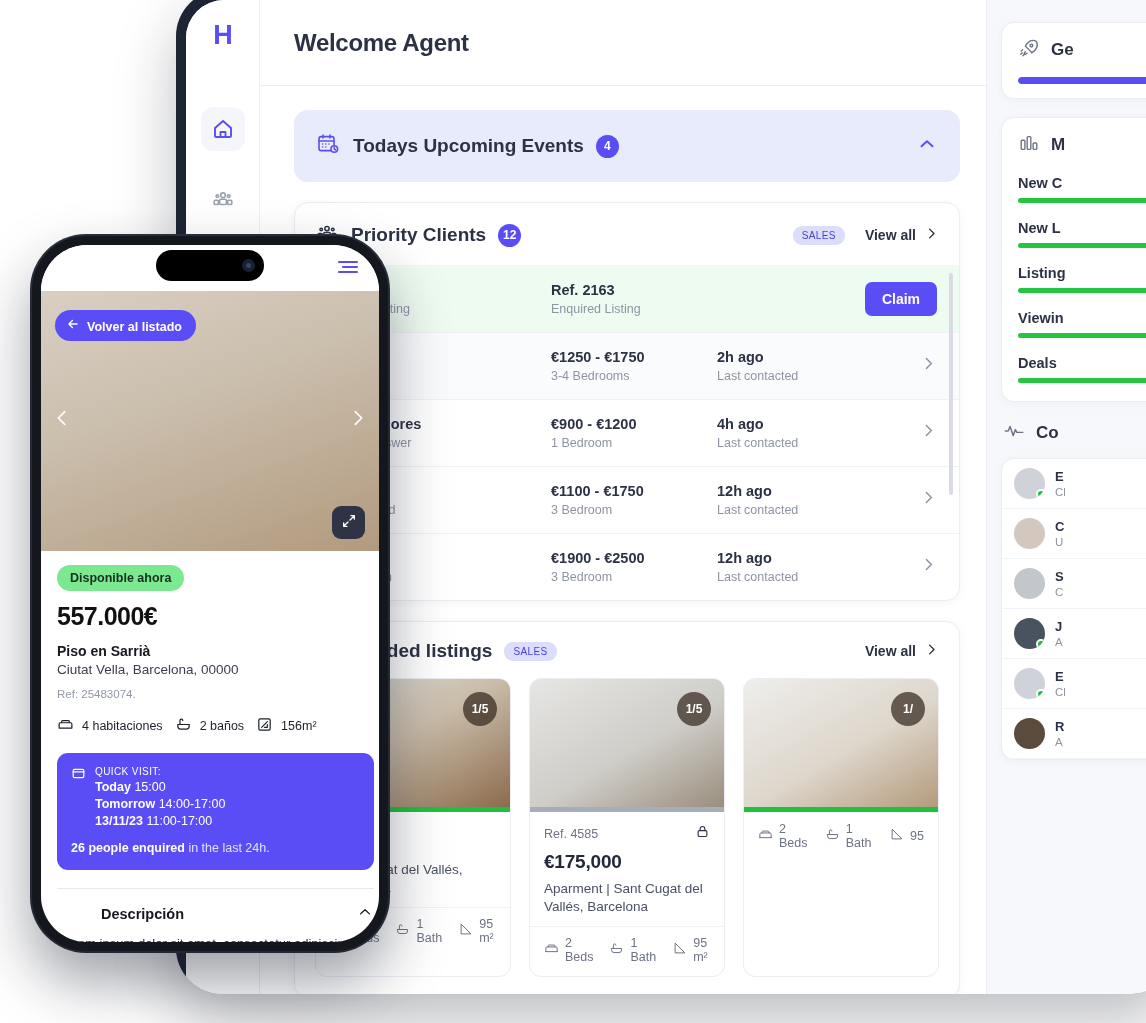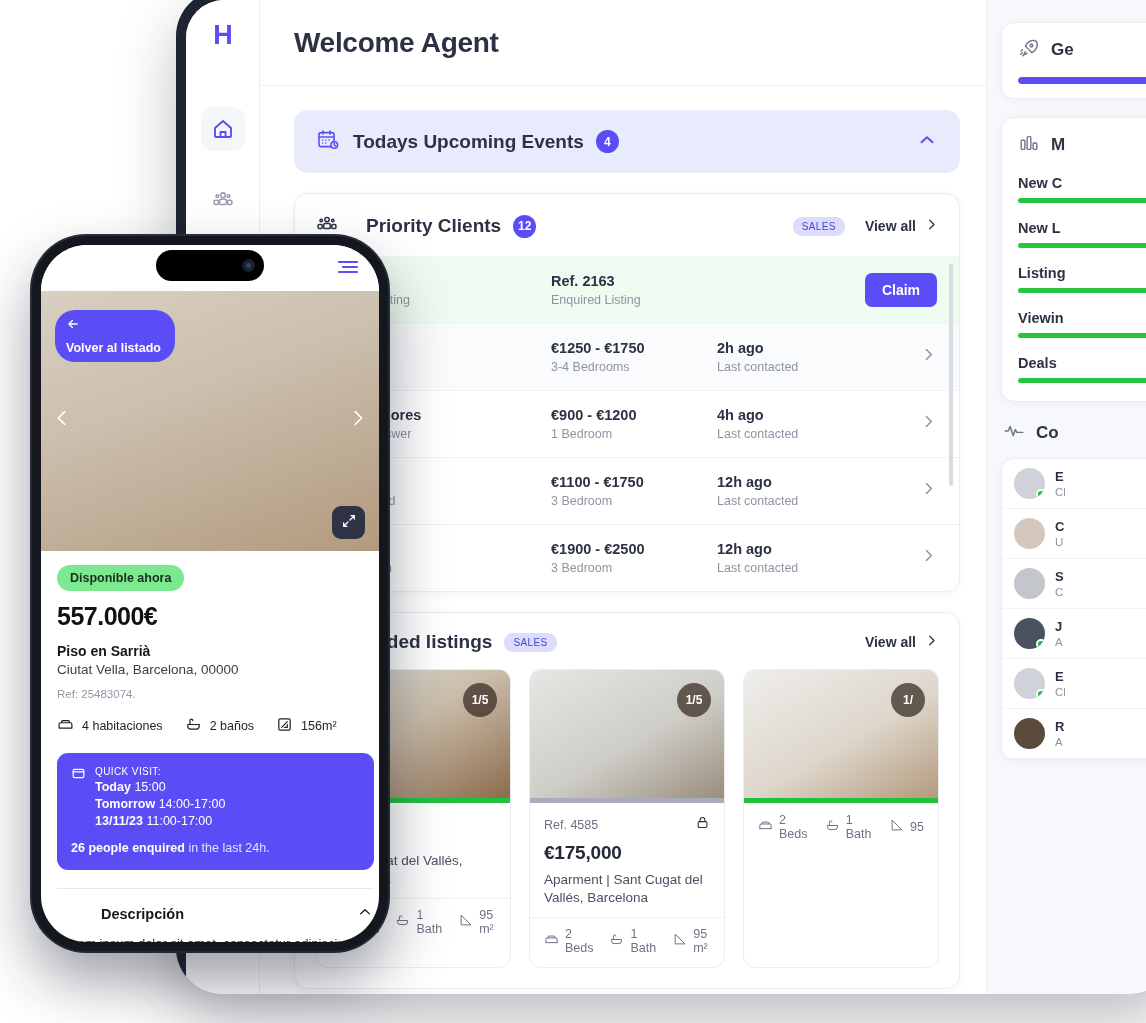--- a/index.html
+++ b/index.html
@@ -55,47 +55,47 @@
   .main { flex: 1; display: flex; min-width: 0; }
   .content { flex: 1; min-width: 0; display: flex; flex-direction: column; }
 
   .topbar {
     height: 86px; flex: 0 0 86px;
     border-bottom: 1px solid #eceef3;
     display: flex; align-items: center;
     padding-left: 34px;
     background: #fff;
   }
-  .topbar h1 { font-size: 28px; font-weight: 700; color: #2c3244; letter-spacing: -.3px; }
+  .topbar h1 { font-size: 24px; font-weight: 700; color: #2c3244; letter-spacing: -.3px; }
 
   .scroll-area { flex: 1; padding: 24px 26px 0 34px; overflow: hidden; }
 
   
   .events-banner {
     background: #e8ebfb; border-radius: 14px;
-    height: 63px; display: flex; align-items: center;
+    height: 72px; display: flex; align-items: center;
     padding: 0 22px 0 22px; margin-bottom: 20px;
     cursor: pointer;
   }
   .events-banner .ttl { font-size: 19px; font-weight: 600; color: #2c3244; margin-left: 13px; }
   .pill-count {
     background: #5b4df5; color: #fff; font-size: 12px; font-weight: 700;
     width: 23px; height: 23px; border-radius: 50%;
     display: inline-flex; align-items: center; justify-content: center;
     margin-left: 12px;
   }
   .spacer { flex: 1; }
 
   
   .card {
     background: #fff; border: 1px solid #ececf2; border-radius: 14px;
     box-shadow: 0 2px 10px rgba(40,45,70,.045);
   }
   .card-head { display: flex; align-items: center; padding: 18px 20px 16px 20px; }
-  .card-head .ttl { font-size: 19px; font-weight: 600; color: #2c3244; margin-left: 27px; }
+  .card-head .ttl { font-size: 19px; font-weight: 600; color: #2c3244; margin-left: 12px; }
   .tag-sales {
     background: #dcdcfb; color: #4a3de0; font-size: 10px; font-weight: 400;
     letter-spacing: .4px; padding: 4px 9px; border-radius: 9px;
   }
   .view-all {
     display: flex; align-items: center; gap: 8px;
     font-size: 14px; font-weight: 600; color: #2c3244;
     margin-left: 20px; cursor: pointer;
   }
 
@@ -227,21 +227,21 @@
   .hero {
     height: 260px; position: relative;
     background: linear-gradient(160deg,#d9cfc2 0%,#cbbfae 40%,#b29a7e 100%);
     flex: 0 0 260px;
   }
   .back-pill {
     position: absolute; left: 14px; top: 19px;
     background: #5b4df5; color: #fff; border-radius: 20px;
     font-size: 12.5px; font-weight: 600;
     padding: 7px 14px 7px 11px;
-    display: flex; align-items: flex-start; gap: 7px; cursor: pointer; flex-direction: column;
+    display: flex; align-items: flex-end; gap: 7px; cursor: pointer;
   }
   .hero-arrow {
     position: absolute; top: 50%; transform: translateY(-50%);
     color: #fff; font-size: 24px; text-shadow: 0 1px 4px rgba(0,0,0,.45); cursor: pointer;
   }
   .hero-arrow.l { left: 10px; }
   .hero-arrow.r { right: 10px; }
   .expand-btn {
     position: absolute; right: 14px; bottom: 12px;
     width: 33px; height: 33px; border-radius: 9px;
@@ -251,21 +251,21 @@
 
   .ph-body { padding: 14px 5px 0 16px; flex: 1; overflow: hidden; }
   .avail-badge {
     display: inline-block; background: #7ce88f; color: #16301d;
     font-size: 12.5px; font-weight: 700; border-radius: 16px; padding: 6px 13px;
   }
   .ph-price { font-size: 25px; font-weight: 700; color: #111; margin-top: 11px; letter-spacing: -.5px; }
   .ph-title { font-size: 14px; font-weight: 700; color: #16181f; margin-top: 12px; }
   .ph-addr { font-size: 13.5px; color: #3a3f4d; margin-top: 3px; }
   .ph-ref { font-size: 11.5px; color: #9398a6; margin-top: 11px; }
-  .ph-feats { display: flex; gap: 22px; margin-top: 16px; font-size: 12.5px; color: #1d2029; }
+  .ph-feats { display: flex; gap: 12px; margin-top: 16px; font-size: 12.5px; color: #1d2029; }
   .ph-feat { display: flex; align-items: center; gap: 8px; }
 
   .visit-box {
     background: #5b4df5; color: #fff; border-radius: 11px;
     margin-top: 17px; padding: 13px 14px 15px 14px;
   }
   .visit-head { display: flex; align-items: flex-start; gap: 9px; }
   .visit-ttl { font-size: 10px; font-weight: 400; letter-spacing: .4px; }
   .visit-line { font-size: 12.5px; margin-top: 3px; }
   .visit-line b { font-weight: 700; }

